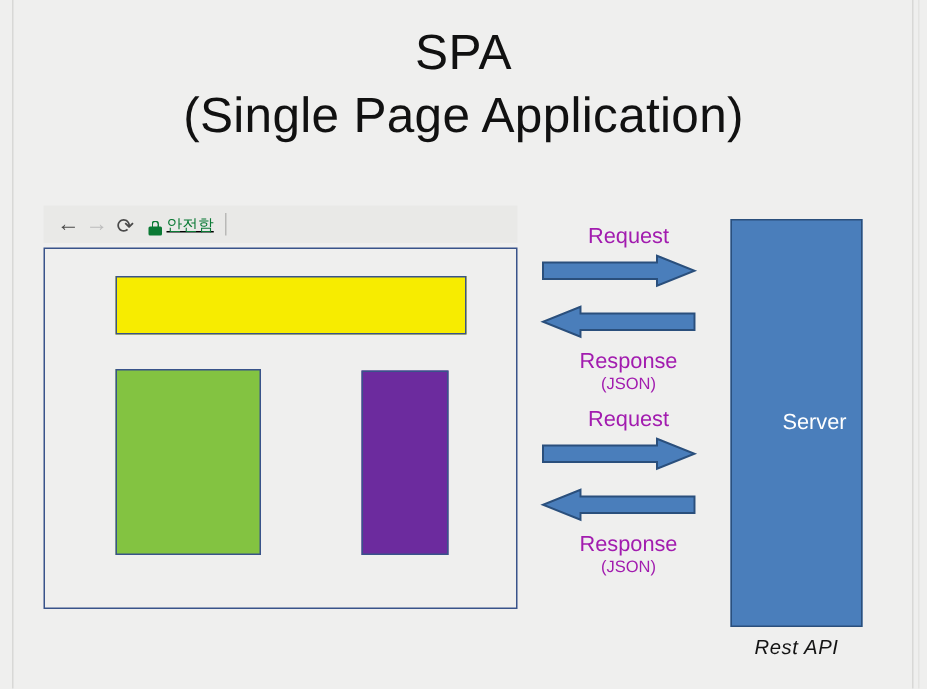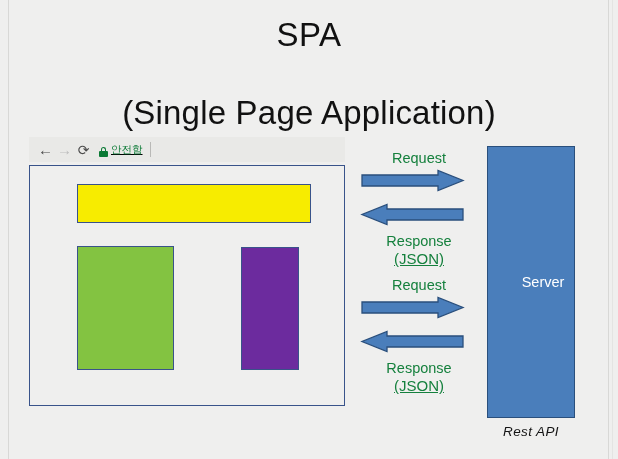--- a/index.html
+++ b/index.html
@@ -43,21 +43,20 @@
     color: #111111;
     line-height: 1.28;
   }
   .title-line-1 {
     font-size: 33px;
     letter-spacing: 0.4px;
   }
   .title-line-2 {
     font-size: 33px;
     letter-spacing: 0.2px;
-    margin-top: 36px;
   }
 
   
   #browser {
     position: absolute;
     left: 29px;
     top: 137px;
   }
   #url-bar {
     position: absolute;
@@ -163,25 +162,25 @@
 
   
   #exchange {
     position: absolute;
     left: 360px;
     top: 150px;
     width: 118px;
   }
   .exch-label {
     text-align: center;
-    color: #15803d;
+    color: #a21caf;
     line-height: 1.18;
   }
   .exch-label .main { font-size: 14.5px; display: block; }
-  .exch-label .sub  { font-size: 15px; display: block; text-decoration: underline; }
+  .exch-label .sub  { font-size: 11px; display: block; }
 
   .arrow-wrap {
     position: relative;
     width: 100%;
     height: 24px;
   }
   .arrow-wrap svg { display: block; }
 
   
   #server-box {

